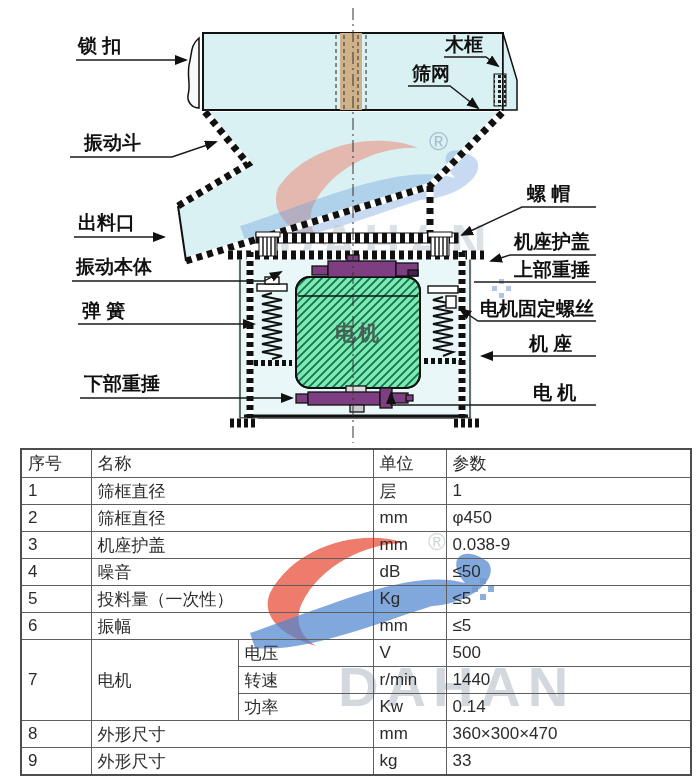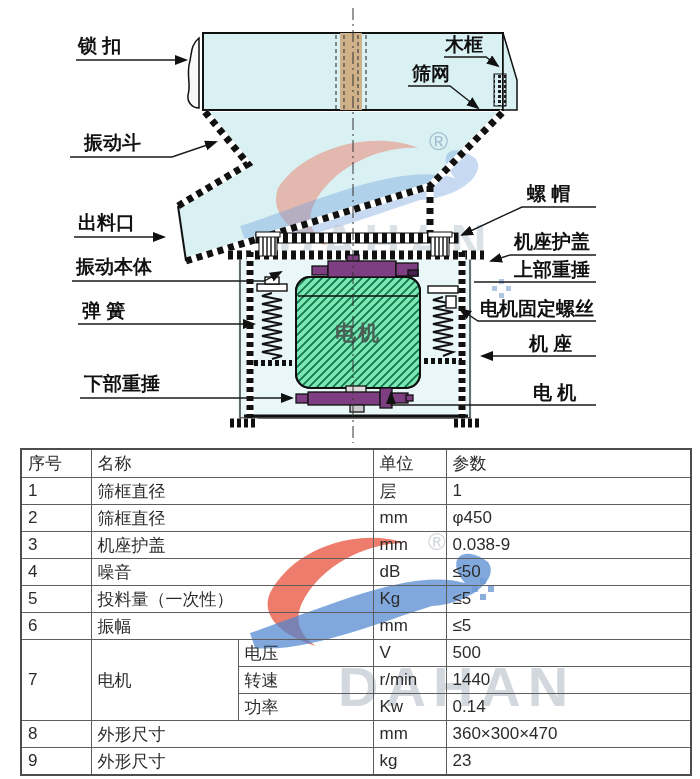--- a/index.html
+++ b/index.html
@@ -257,17 +257,17 @@
       <tr>
         <td>8</td>
         <td colspan="2">外形尺寸</td>
         <td>mm</td>
         <td>360×300×470</td>
       </tr>
       <tr>
         <td>9</td>
         <td colspan="2">外形尺寸</td>
         <td>kg</td>
-        <td>23</td>
+        <td>33</td>
       </tr>
     </tbody>
   </table>
 </div>
 
 </body></html>

